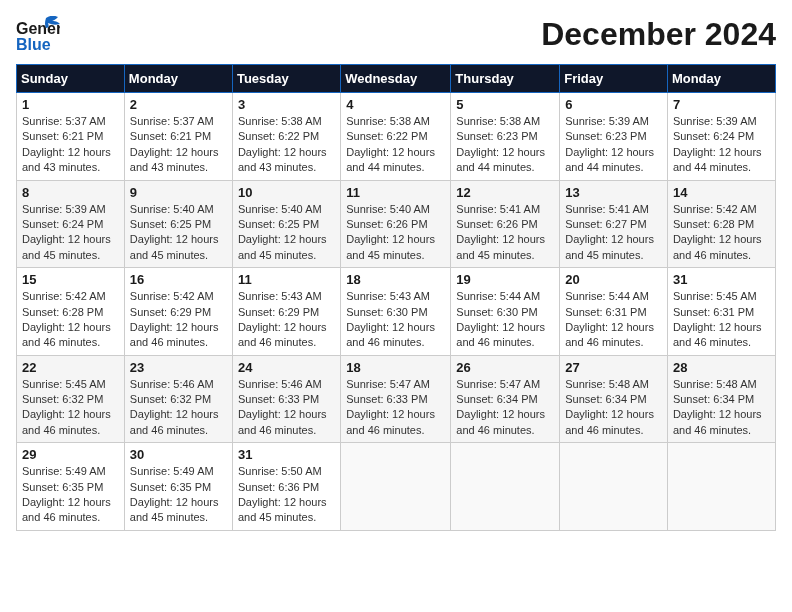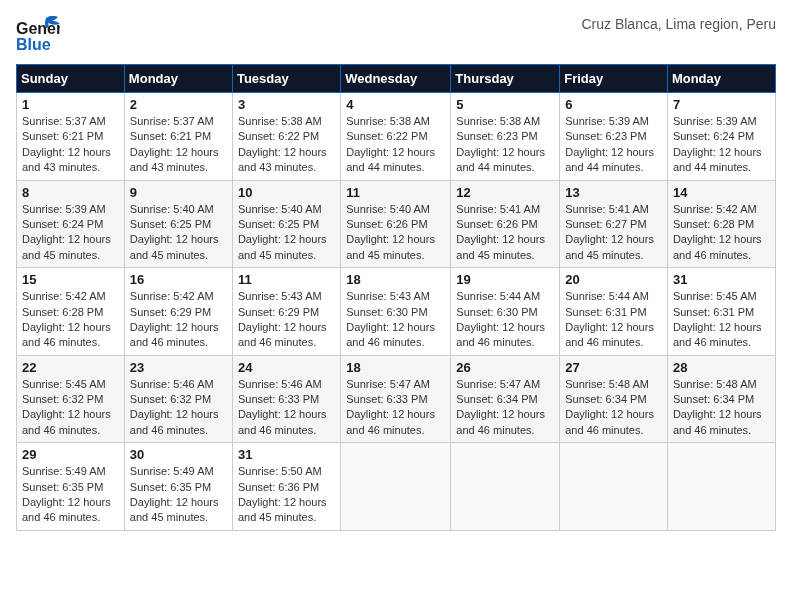--- a/index.html
+++ b/index.html
@@ -80,21 +80,21 @@
   <div class="logo-wrapper">
     <svg width="44" height="40" viewBox="0 0 44 40">
 
       <text x="0" y="18" font-size="16" font-weight="bold" fill="#1a1a1a" font-family="Arial">General</text>
       <text x="0" y="34" font-size="16" font-weight="bold" fill="#1565C0" font-family="Arial">Blue</text>
 
       <path d="M28,4 Q34,0 40,3 Q36,8 30,7 Q38,6 42,10 Q36,12 30,9 Q32,14 28,14 Q26,10 28,4Z" fill="#1565C0" transform="translate(2, -2)"></path>
     </svg>
   </div>
   <div class="title-area">
-    <div class="subtitle">Cruz Blanca, Lima region, Peru</div>
+    <div class="month-title">December 2024</div>
   </div>
 </div>
 
 <table class="calendar">
   <thead>
     <tr>
     <th>Sunday</th>
         <th>Monday</th>
         <th>Tuesday</th>
         <th>Wednesday</th>

